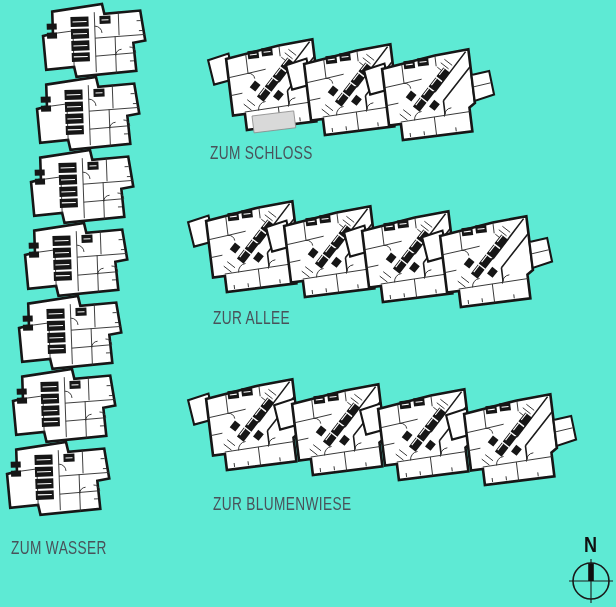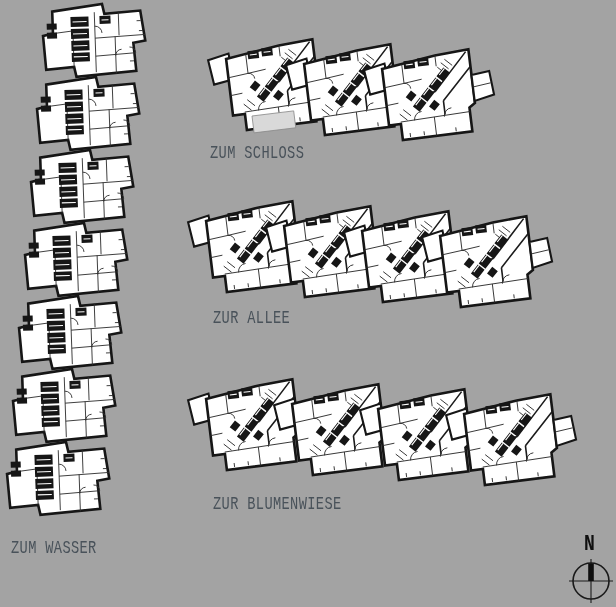--- a/index.html
+++ b/index.html
@@ -1,17 +1,17 @@
 <!DOCTYPE html>
 <html><head>
 <meta charset="utf-8">
 <style>
   html,body{margin:0;padding:0;background:#ffffff;}
-  .canvas{position:relative;width:616px;height:607px;background:#a3a3a3;overflow:hidden;
-          font-family:Liberation Mono, monospace;}
+  .canvas{position:relative;width:616px;height:607px;background:#5eead4;overflow:hidden;
+          font-family:Liberation Sans, sans-serif;}
   .canvas svg{position:absolute;left:0;top:0;}
   
   .w3{fill:#ffffff;stroke:#161616;stroke-width:2.6;stroke-linejoin:miter;}
   .w2{fill:#ffffff;stroke:#161616;stroke-width:2.1;stroke-linejoin:miter;}
   .w15{fill:none;stroke:#1c1c1c;stroke-width:1.6;}
   .w1{fill:none;stroke:#2e2e2e;stroke-width:0.9;}
   .blk{fill:#161616;}
   .slit{stroke:#ffffff;stroke-width:1.1;fill:none;}
   .cmp{stroke:#1a1a1a;stroke-width:1.1;}
   .cmpc{fill:none;stroke:#1a1a1a;stroke-width:1.6;}

